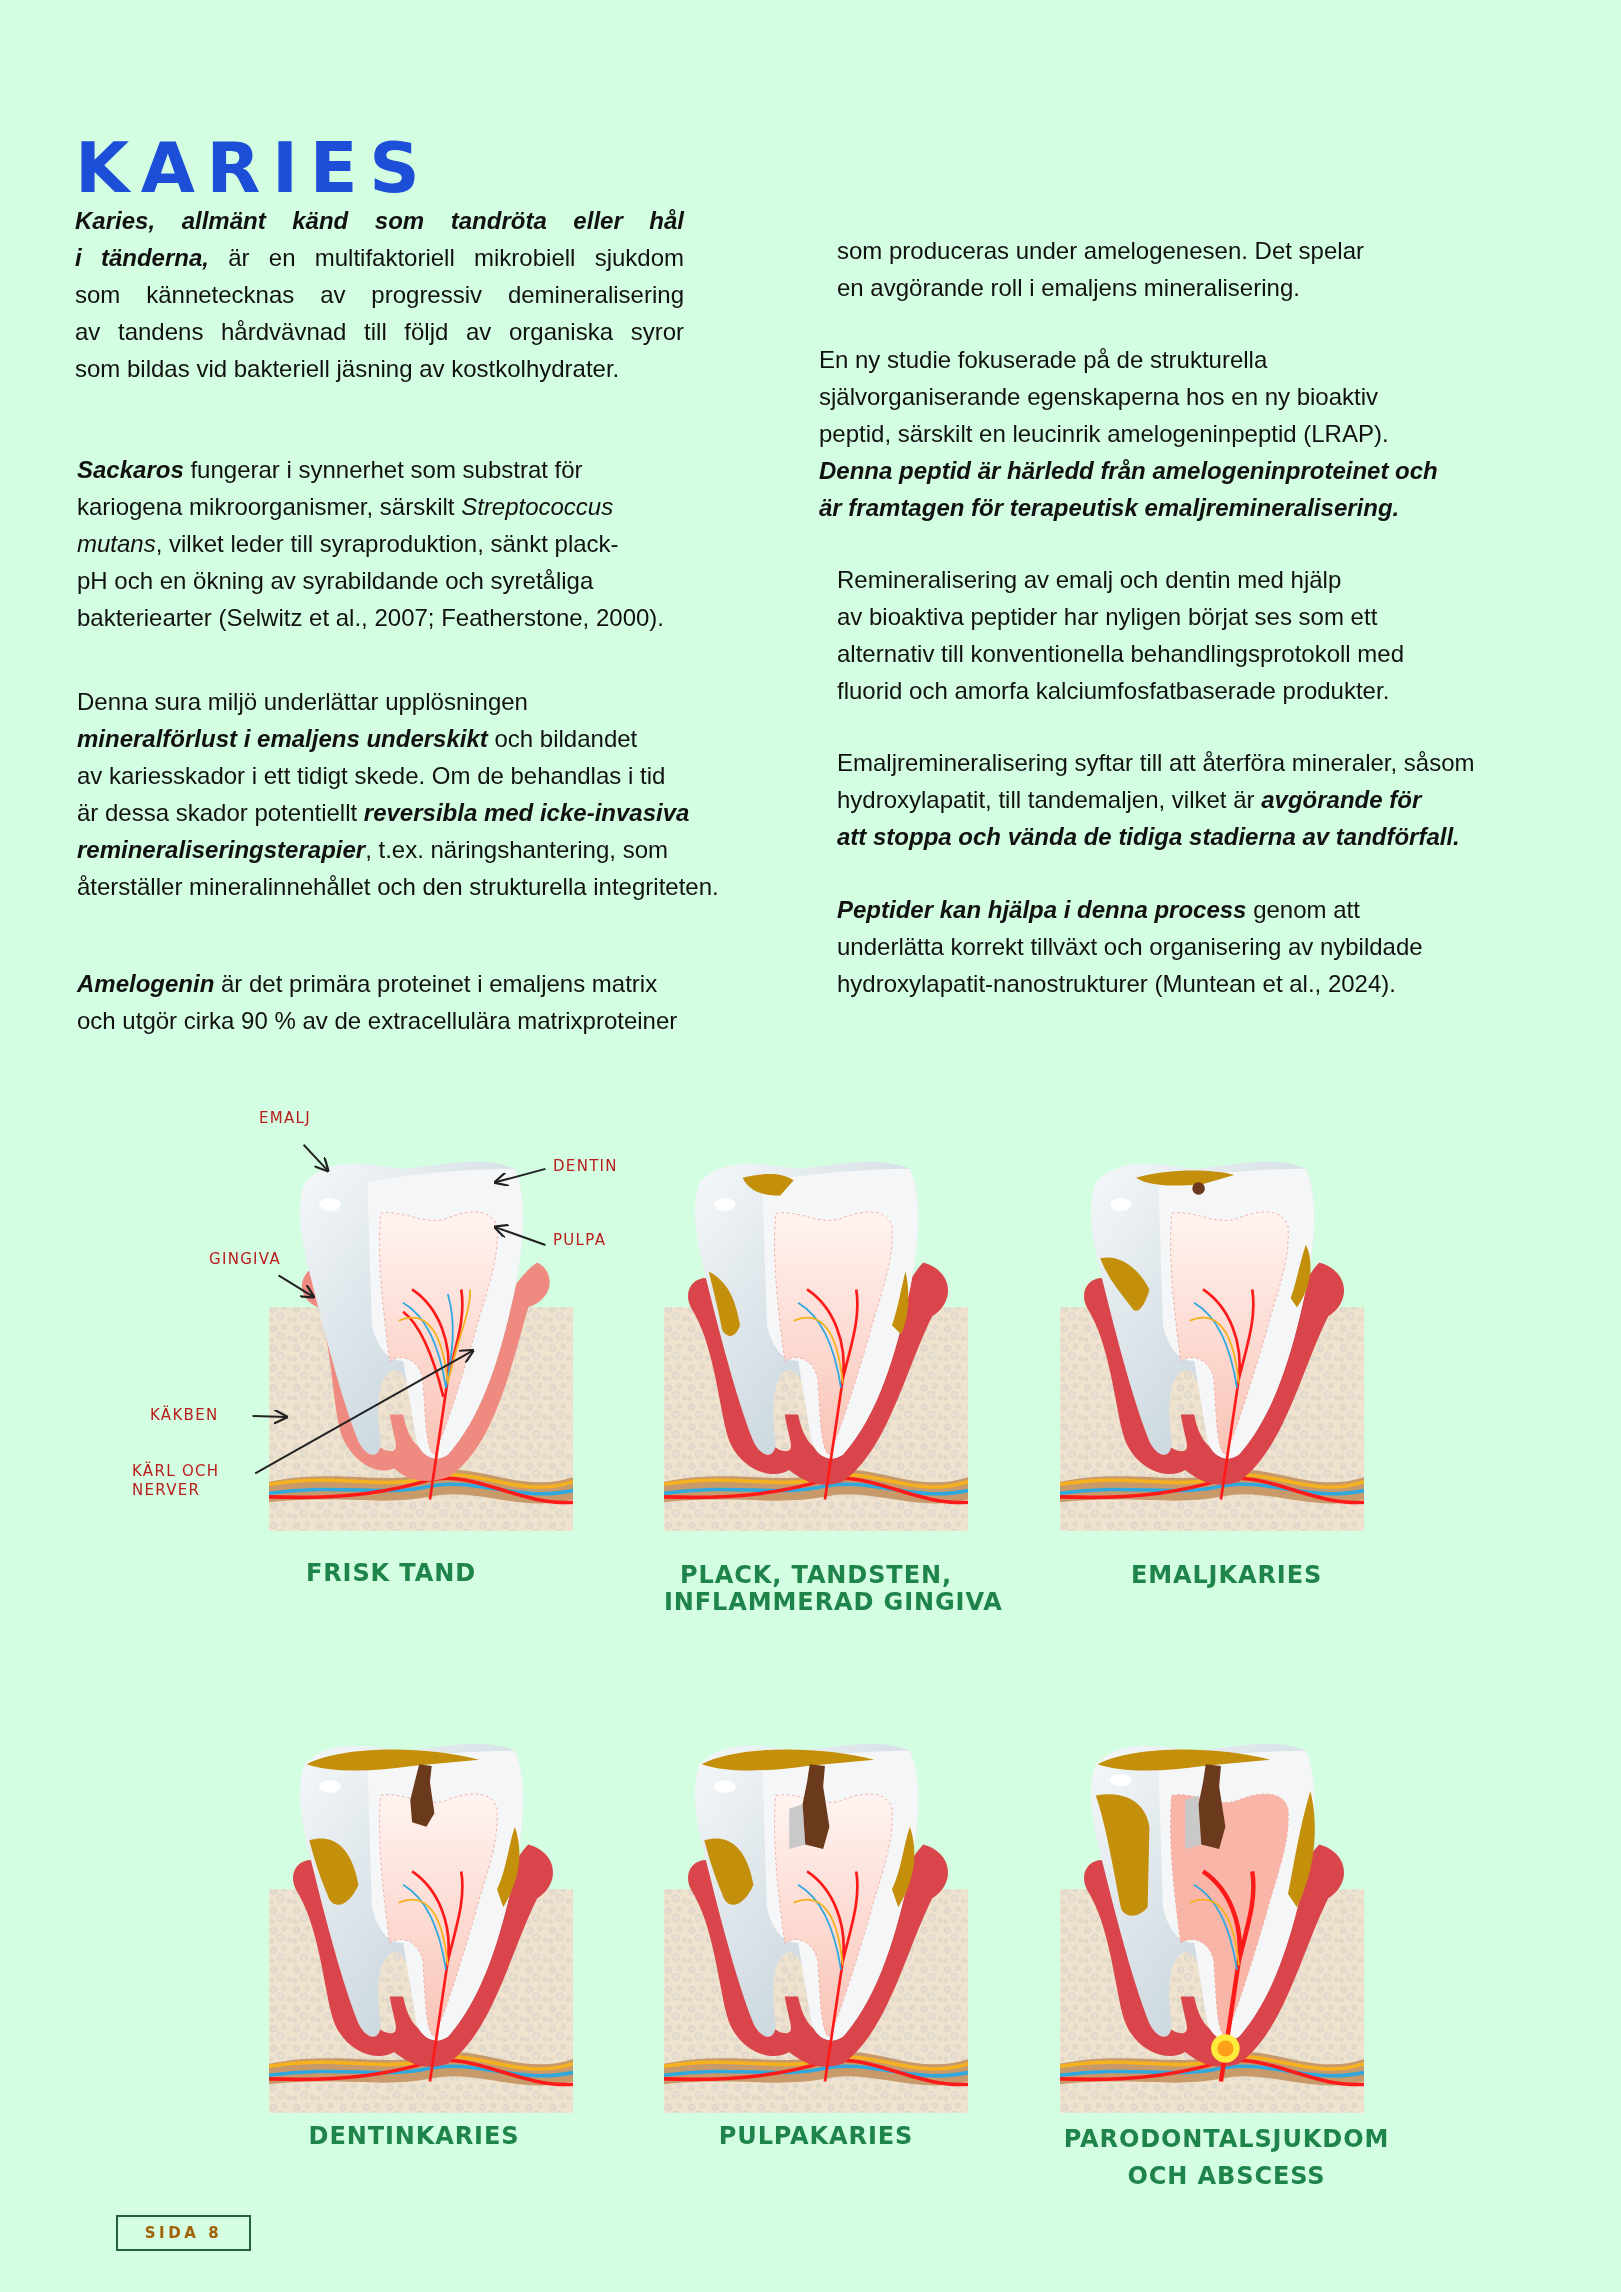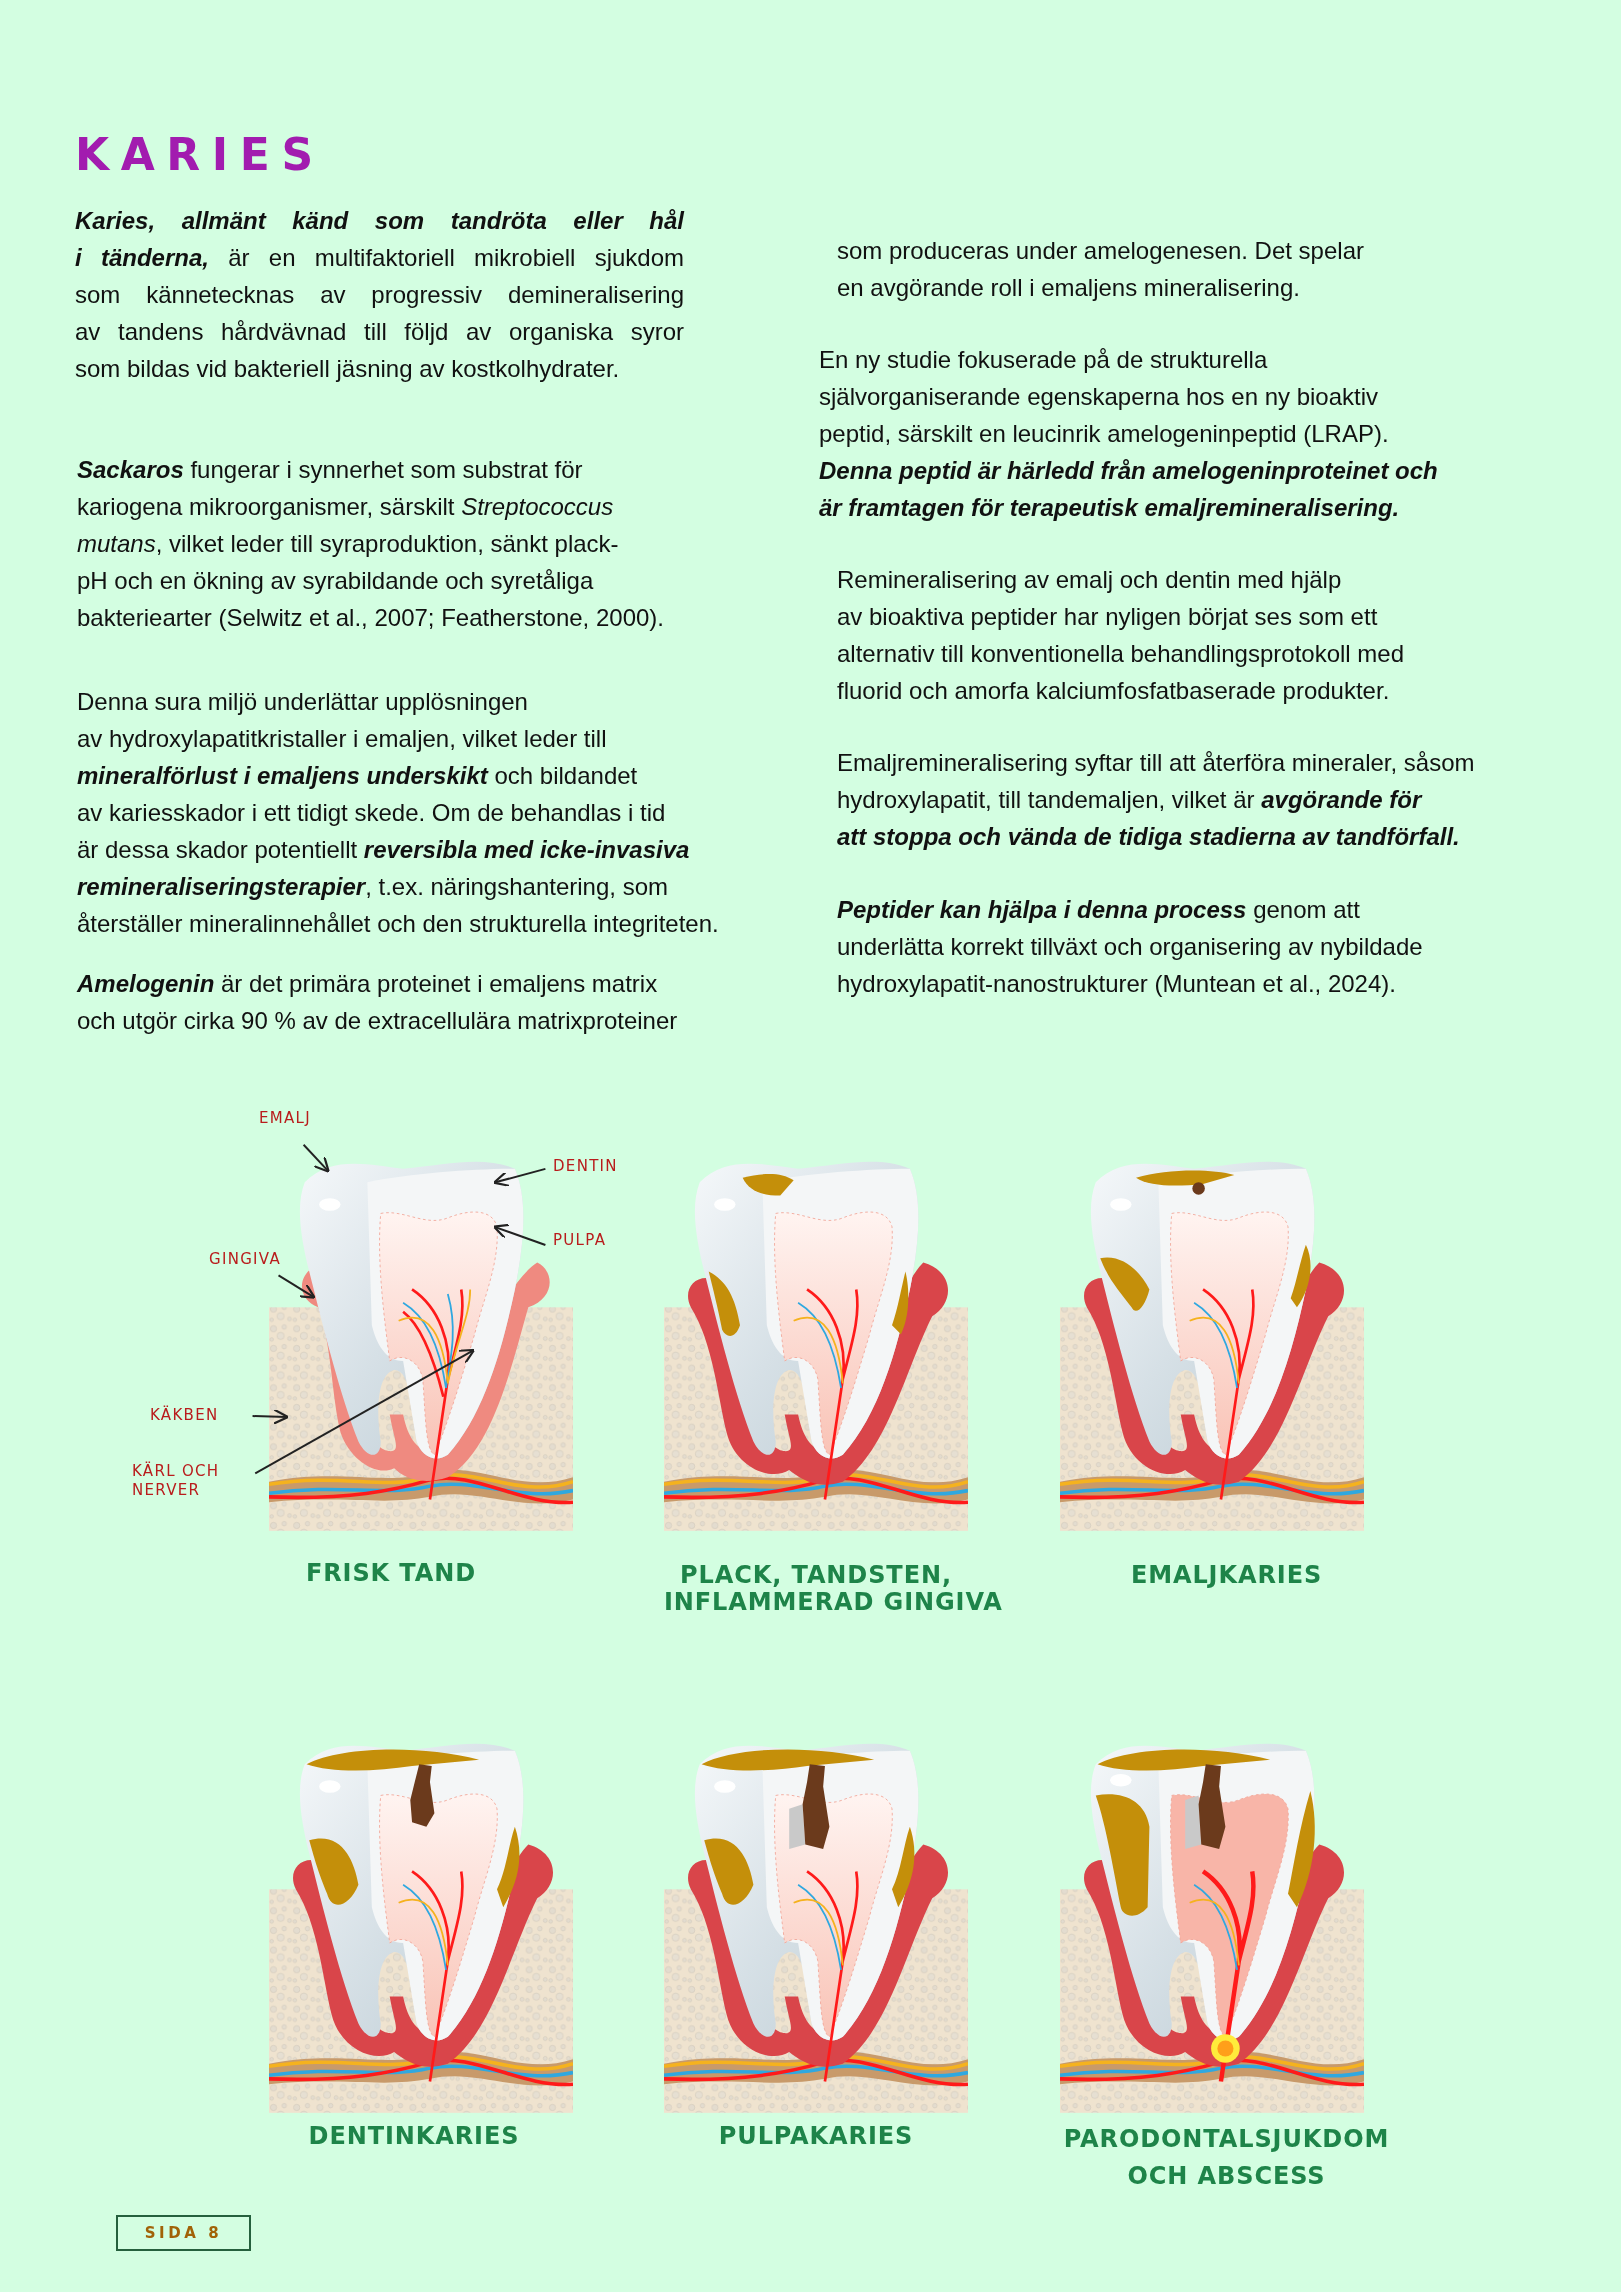--- a/index.html
+++ b/index.html
@@ -1,19 +1,19 @@
 <!DOCTYPE html>
 <html style="font-size:14.3px"><head>
 <meta charset="utf-8">
 <style>
   html, body { margin:0; padding:0; }
   body { width:1621px; height:2293px; background:#d3fee1; position:relative; overflow:hidden;
          font-family:"Liberation Sans", sans-serif; color:#111; }
-  .title { position:absolute; left:75px; top:133px; font-size:44px; font-weight:bold;
-           letter-spacing:11.6px; color:#a21caf; margin:0; line-height:1; font-family:"DejaVu Sans", sans-serif; }
+  .title { position:absolute; left:75px; top:133px; font-size:70px; font-weight:bold;
+           letter-spacing:11.6px; color:#1d4ed8; margin:0; line-height:1; font-family:"DejaVu Sans", sans-serif; }
   .para { position:absolute; font-size:24px; line-height:37px; margin:0; }
   .para b { font-weight:bold;font-style:italic; }
   .justify { text-align:justify; text-align-last:left; }
   .line { display:block; white-space:nowrap; }
   .jline { display:block; text-align:justify; text-align-last:justify; }
   .tile { position:absolute; }
   .tile svg { display:block; width:100%; height:100%; }
   .caption { position:absolute; color:#1e8449; font-weight:bold; font-size:24px; text-align:center;
              letter-spacing:0.9px; line-height:27px; font-family:"DejaVu Sans", sans-serif; }
   .label { position:absolute; font-size:15px; letter-spacing:1.3px; color:#b91c1c; line-height:19px; font-family:"DejaVu Sans", sans-serif; }
@@ -38,21 +38,20 @@
 <div class="para" style="left:77px; top:451px;">
   <span class="line"><b>Sackaros</b><span> fungerar i synnerhet som substrat för</span></span>
   <span class="line"><span>kariogena mikroorganismer, särskilt </span><i>Streptococcus</i></span>
   <span class="line"><i>mutans</i><span>, vilket leder till syraproduktion, sänkt plack-</span></span>
   <span class="line">pH och en ökning av syrabildande och syretåliga</span>
   <span class="line">bakteriearter (Selwitz et al., 2007; Featherstone, 2000).</span>
 </div>
 
 <div class="para" style="left:77px; top:683px;">
   <span class="line">Denna sura miljö underlättar upplösningen</span>
-  <span class="line">av hydroxylapatitkristaller i emaljen, vilket leder till</span>
   <span class="line"><b>mineralförlust i emaljens underskikt</b><span> och bildandet</span></span>
   <span class="line">av kariesskador i ett tidigt skede. Om de behandlas i tid</span>
   <span class="line"><span>är dessa skador potentiellt </span><b>reversibla med icke-invasiva</b></span>
   <span class="line"><b>remineraliseringsterapier</b><span>, t.ex. näringshantering, som</span></span>
   <span class="line">återställer mineralinnehållet och den strukturella integriteten.</span>
 </div>
 
 <div class="para" style="left:77px; top:965px;">
   <span class="line"><b>Amelogenin</b><span> är det primära proteinet i emaljens matrix</span></span>
   <span class="line">och utgör cirka 90 % av de extracellulära matrixproteiner</span>

